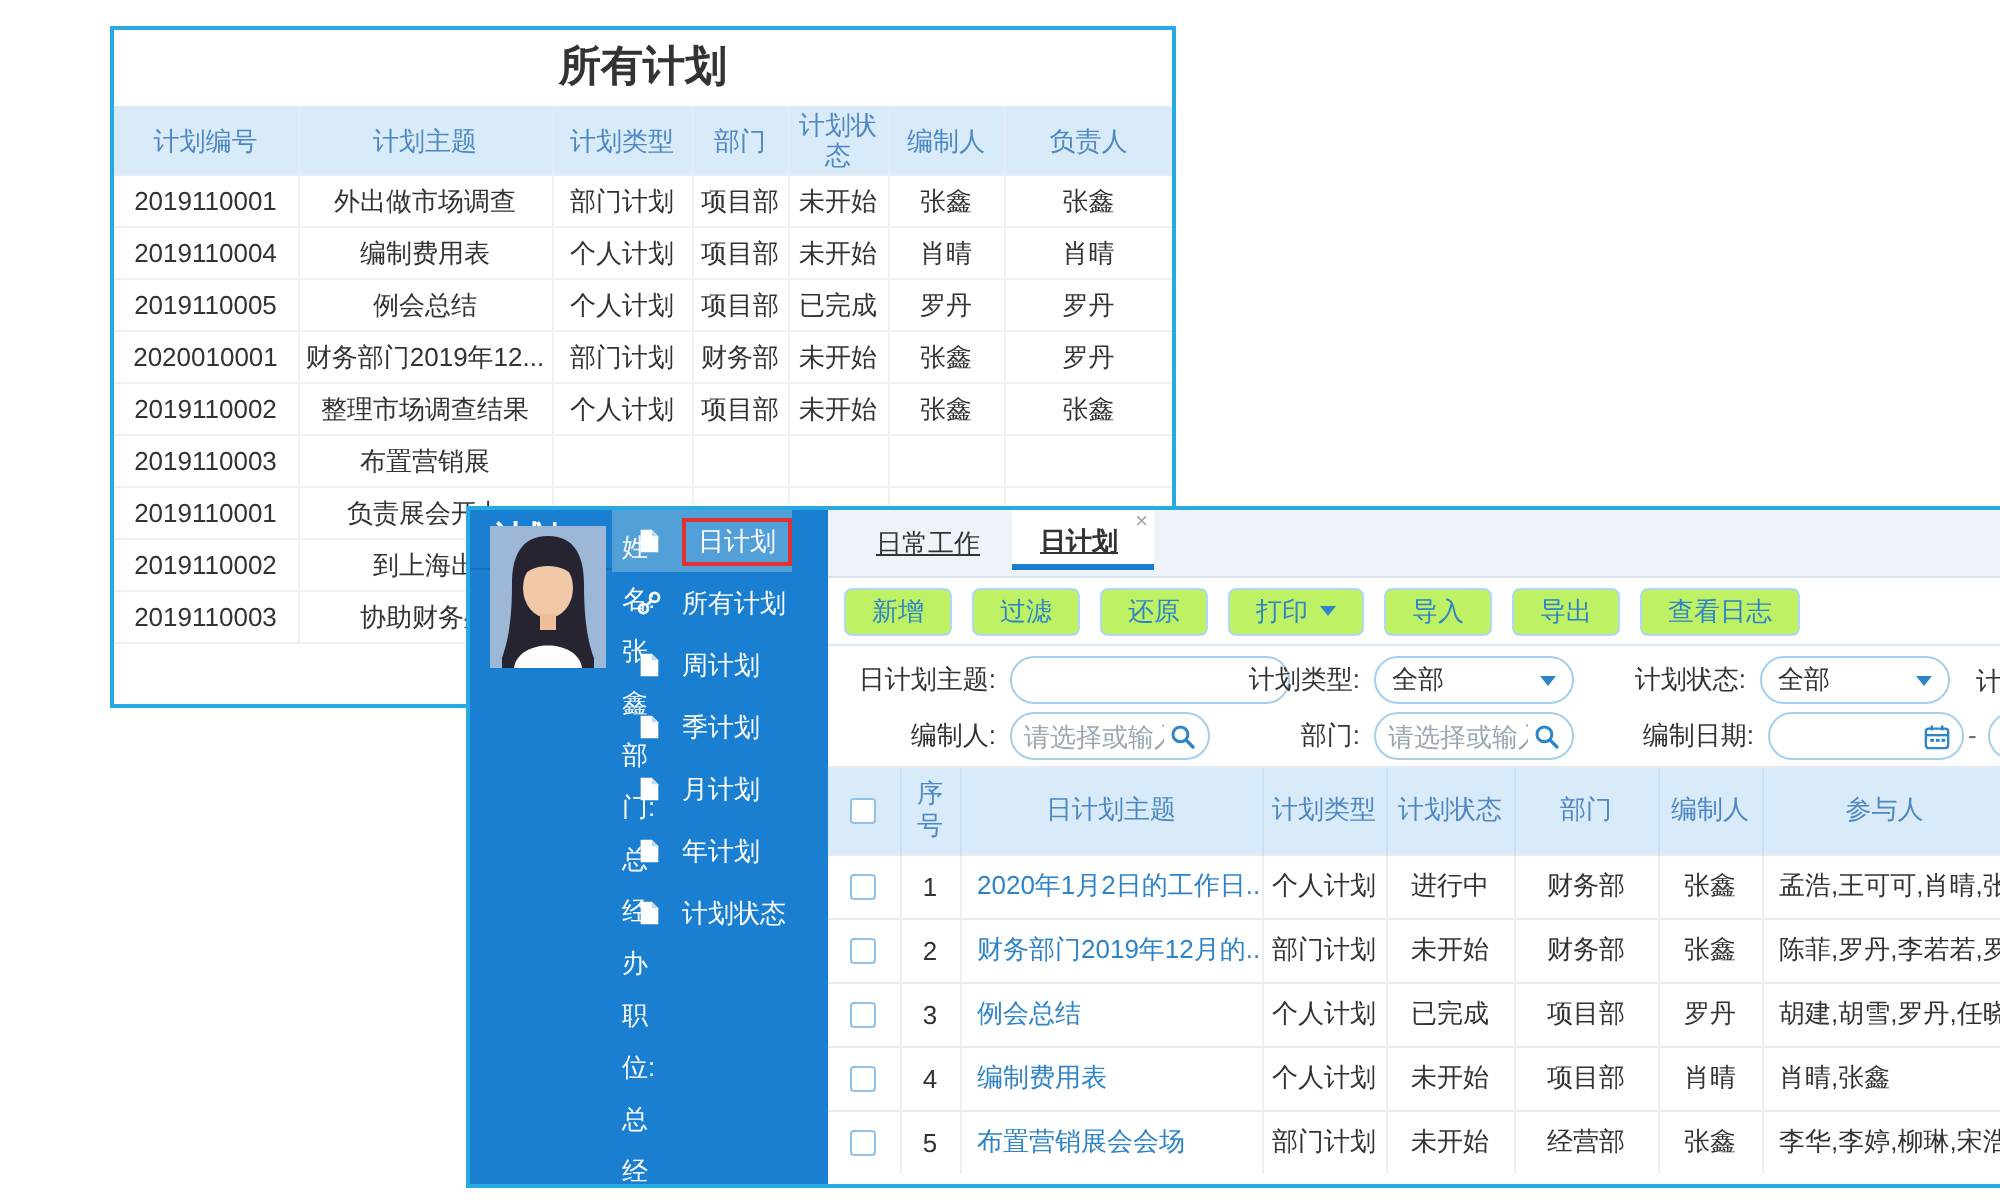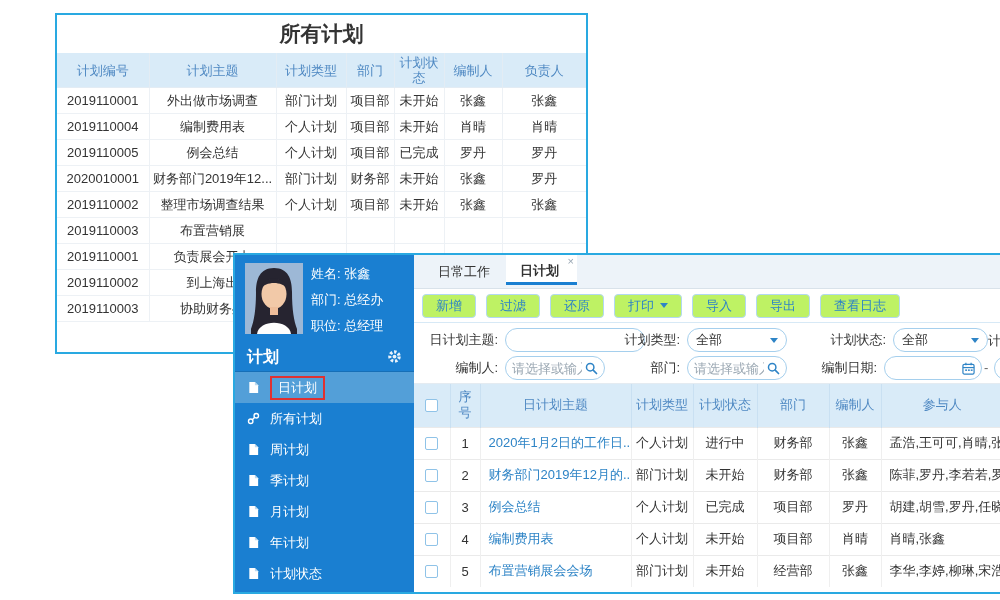--- a/index.html
+++ b/index.html
@@ -21,36 +21,36 @@
   .bg-table th:first-child{border-left:none}.bg-table th:last-child{border-right:none}
   .bg-table td{height:26px;padding:0 2px;text-align:center;border:1px solid #edf1f5;
     white-space:nowrap;overflow:hidden;color:#333;}
   .bg-table td:first-child{border-left:none}.bg-table td:last-child{border-right:none}
 
   
   .fg-window{position:absolute;left:205px;top:253px;width:772px;height:341px;
     border:2px solid var(--win-border);background:#fff;display:flex;overflow:hidden;}
 
   
-  .sidebar{width:179px;background:var(--blue);color:#fff;flex:none;display:flex;flex-direction:column;}
+  .sidebar{width:179px;background:var(--blue);color:#fff;flex:none;display:flex;flex-direction:row;}
   .profile{position:relative;height:87px;flex:none;}
   .avatar{position:absolute;left:10px;top:8px;width:58px;height:71px;overflow:hidden;}
   .pinfo{position:absolute;left:76px;top:6px;line-height:26px;font-size:13px;}
   .side-section{height:30px;line-height:30px;padding:0 12px;font-size:16px;font-weight:bold;
     display:flex;justify-content:space-between;align-items:center;border-bottom:1px solid rgba(0,0,0,.12);flex:none;}
   .gear{display:inline-flex;width:15px;height:15px;cursor:pointer;}
   .side-item{height:31px;display:flex;align-items:center;padding-left:12px;font-size:13px;cursor:pointer;}
   .side-item.selected{background:var(--sel);}
   .mi{display:inline-flex;width:14px;height:14px;margin-right:9px;flex:none;}
   .red-box{border:2px solid var(--red);padding:0 6px;line-height:20px;}
 
   
   .main{flex:1;display:flex;flex-direction:column;overflow:hidden;background:#fff;}
   .tabbar{height:34px;background:#edf3f9;border-bottom:1px solid #d9e2ea;display:flex;padding-left:8px;flex:none;}
-  .tab{height:30px;line-height:34px;padding:0 16px;color:#333;cursor:pointer;}
+  .tab{height:30px;line-height:34px;padding:0 16px;color:#333;cursor:pointer;text-decoration:underline;}
   .tab.active{position:relative;background:#fff;font-weight:bold;border-bottom:3px solid var(--blue);line-height:31px;padding:0 18px 0 14px;}
   .tab-close{position:absolute;top:0;right:3px;font-size:11px;line-height:13px;color:#98a6b3;font-weight:normal;}
 
   .toolbar{height:34px;display:flex;align-items:center;gap:10px;padding:0 8px;
     border-bottom:1px solid #d7e9f6;flex:none;}
   .tbtn{height:24px;padding:0 13px;background:#bef264;border:1px solid #b2d8f2;border-radius:4px;
     color:var(--link);font-size:13px;font-family:inherit;display:inline-flex;align-items:center;gap:6px;cursor:pointer;}
 
   .filters{position:relative;height:60px;padding-top:3px;flex:none;}
   .frow{position:relative;height:28px;}
@@ -332,21 +332,21 @@
             <span class="flabel">日计划主题:</span>
             <input class="ftext" style="width: 140px;">
           </div>
           <div class="ffield" style="left:186px">
             <span class="flabel">计划类型:</span>
             <div class="fselect" style="width:100px">
               <span>全部</span>
               <span class="caret"></span>
             </div>
           </div>
-          <div class="ffield" style="left:392px">
+          <div class="ffield" style="left:379px">
             <span class="flabel">计划状态:</span>
             <div class="fselect" style="width:95px">
               <span>全部</span>
               <span class="caret"></span>
             </div>
           </div>
           <span class="clip-label" style="left:574px">计</span>
         </div>
         <div class="frow">
           <div class="ffield" style="left:4px">

